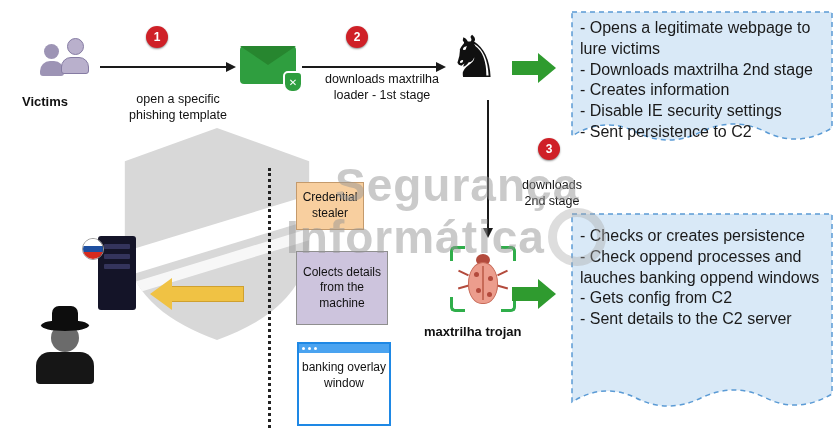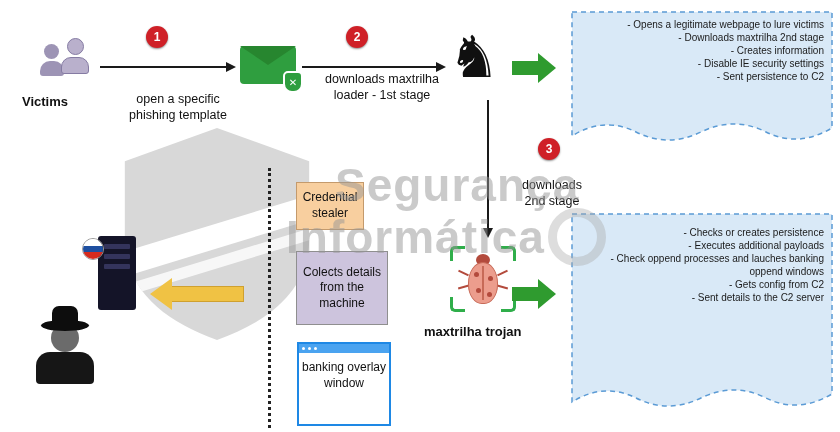--- a/index.html
+++ b/index.html
@@ -22,21 +22,21 @@
         border-right:5px solid transparent;z-index:2}
 
   .garrow-body{background:var(--arrow-green,#2f9b2f);z-index:3}
   .garrow-head{width:0;height:0;border-left:18px solid var(--arrow-green,#2f9b2f);
                border-top:15px solid transparent;border-bottom:15px solid transparent;z-index:3}
   .yarrow-head{width:0;height:0;border-right:22px solid var(--arrow-yellow,#f0c244);
                border-top:16px solid transparent;border-bottom:16px solid transparent;z-index:3}
   .yarrow-body{background:var(--arrow-yellow,#f0c244);border:1px solid #cfa02f;border-left:none;z-index:3}
 
   .stage-box{z-index:2}
-  .stage-text{position:absolute;left:10px;right:10px;font-size:10px;line-height:1.3;text-align:right;color:#1a1a1a}
+  .stage-text{position:absolute;left:10px;right:10px;font-size:16px;line-height:1.3;text-align:left;color:#1a1a1a}
 
   .sbox{display:flex;align-items:center;justify-content:center;text-align:center;
         font-size:12px;line-height:1.3;padding:4px;z-index:3}
   .credential{background:var(--credential-bg,#f8cf9f);border:1px solid var(--credential-border,#c49a6c)}
   .collect{background:var(--collect-bg,#cdc4dd);border:1px solid var(--collect-border,#8f8f8f)}
   .bankwin{background:#fff;border:2px solid var(--window-blue,#1e88e5);z-index:3}
   .bankwin .titlebar{position:absolute;left:0;top:0;right:0;height:9px;background:#4aa3f0;display:flex;align-items:center;gap:3px;padding-left:3px}
   .bankwin .dot{width:3px;height:3px;border-radius:50%;background:#fff}
   .bankwin .wtext{position:absolute;left:2px;right:2px;top:16px;font-size:12px;line-height:1.3;text-align:center}
 
@@ -177,21 +177,20 @@
 
   <div class="abs garrow-body" style="left:512px;top:287px;width:26px;height:14px"></div>
   <div class="abs garrow-head" style="left:538px;top:279px"></div>
 
   <div class="abs stage-box" style="left:570px;top:212px;width:264px;height:214px">
     <svg width="264" height="214" viewBox="0 0 264 214">
       <path d="M2,2 L262,2 L262,182 Q228,202 196,186 Q164,170 131,186 Q98,202 66,186 Q34,170 2,190 Z" fill="#d9e9f7" stroke="#5b9bd5" stroke-width="1.5" stroke-dasharray="5,4"></path>
     </svg>
     <div class="stage-text" style="top:14px">
       <div>- Checks or creates persistence</div>
-      <div>- Executes additional payloads</div>
       <div>- Check oppend processes and lauches banking oppend windows</div>
       <div>- Gets config from C2</div>
       <div>- Sent details to the C2 server</div>
     </div>
   </div>
 
   <div class="abs sbox credential" style="left:296px;top:182px;width:68px;height:48px">Credential stealer</div>
   <div class="abs bankwin" style="left:297px;top:342px;width:94px;height:84px">
     <span class="titlebar">
       <span class="dot"></span>

